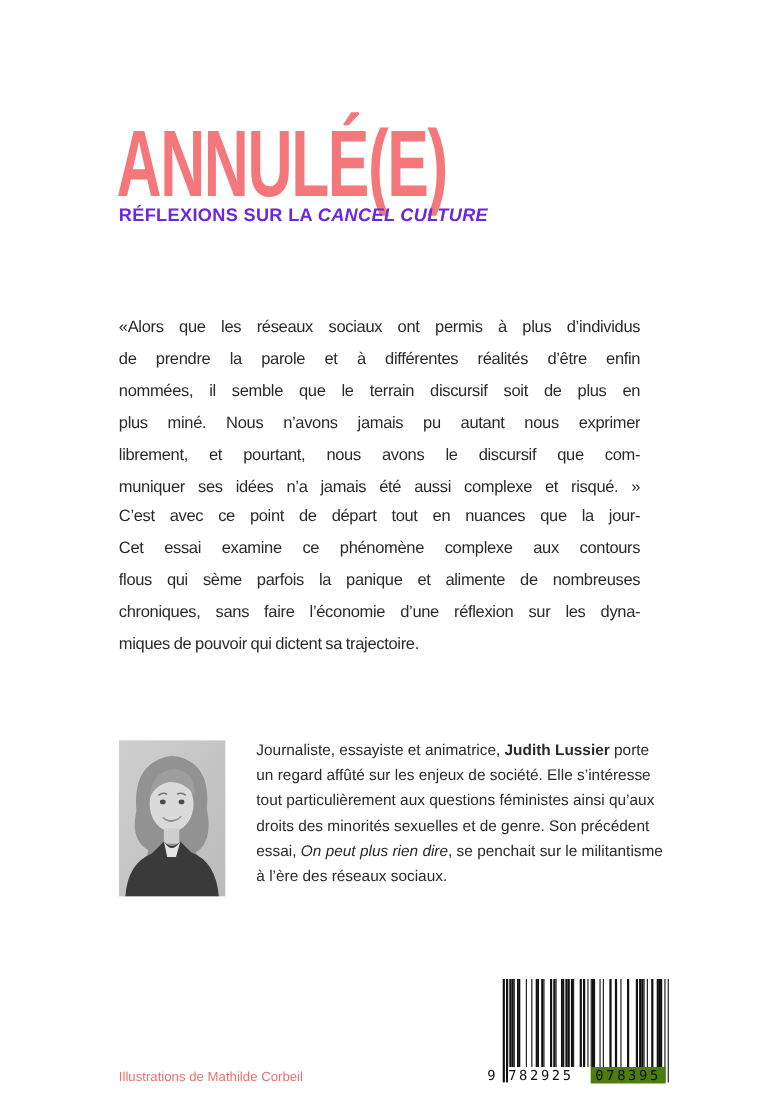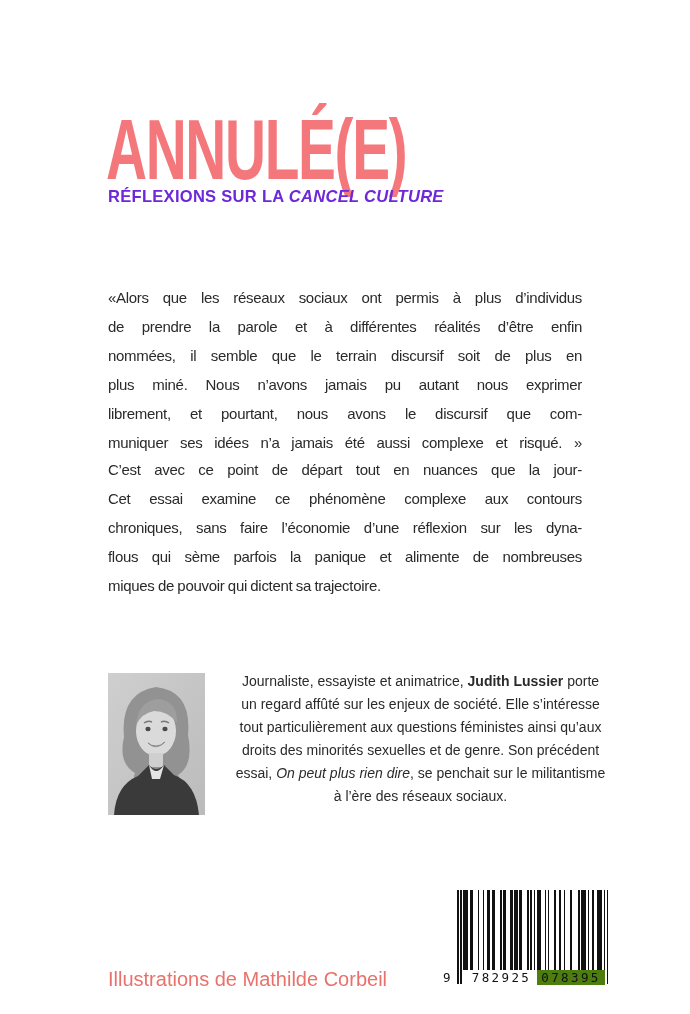--- a/index.html
+++ b/index.html
@@ -31,37 +31,37 @@
           letter-spacing:-0.3px; word-spacing:-0.5px; color:#2b2a2a; }
   .quote    { top:255px; }
   .synopsis { top:427px; }
   .jline { text-align:justify; text-align-last:justify; max-height:29px; overflow:hidden; }
   .jline.ragged { text-align-last:left; }
   .i { font-style:italic; }
   .b { font-weight:700; }
 
   
   .photo { left:108px; top:645px; width:97px; height:142px; display:block; }
-  .bio { left:233px; top:642px; width:375px; font-size:14px; line-height:23px; color:#2b2a2a;text-align:center; }
-
-  
-  .credit { left:108px; top:941px; font-size:20px; color:var(--credit,#e9716b); line-height:20px; }
+  .bio { left:233px; top:642px; width:375px; font-size:14px; line-height:23px; color:#2b2a2a; }
+
+  
+  .credit { left:108px; top:941px; font-size:12px; color:var(--credit,#e9716b); line-height:20px; }
 
   
   .barcode { left:443px; top:862px; width:171px; height:95px; }
   .bars { position:absolute; left:14px; top:0; display:flex; align-items:flex-start; }
   .module { flex:0 0 1.6px; width:1.6px; height:80px; background:transparent; }
   .module.on { background:#111111; }
   .module.on.guard { height:94px; }
   .bc-digits span {
     position:absolute; top:80px; height:15px; line-height:15px;
     font-family:"DejaVu Sans Mono", monospace; font-size:12.5px; color:#111;
   }
   .bc-first { left:0; }
-  .bc-left  { left:19px; width:79px; text-align:center; background:#fff; letter-spacing:2.4px; }
+  .bc-left  { left:19px; width:79px; text-align:left; background:#fff; letter-spacing:2.4px; }
   .bc-right { left:94px; width:68px; text-align:center; background:#4d7c0f; letter-spacing:2.4px; }
 </style>
 </head>
 <body>
 
 <div class="page">
 
   <div class="abs title">ANNULÉ(E)</div>
 
   <div class="abs subtitle">
@@ -73,22 +73,22 @@
     <div class="jline">de prendre la parole et à différentes réalités d’être enfin</div>
     <div class="jline">nommées, il semble que le terrain discursif soit de plus en</div>
     <div class="jline">plus miné. Nous n’avons jamais pu autant nous exprimer</div>
     <div class="jline">librement, et pourtant, nous avons le discursif que com-</div>
     <div class="jline">muniquer ses idées n’a jamais été aussi complexe et risqué. »</div>
   </div>
 
   <div class="abs para synopsis">
     <div class="jline">C’est avec ce point de départ tout en nuances que la jour-</div>
     <div class="jline">Cet essai examine ce phénomène complexe aux contours</div>
+    <div class="jline">flous qui sème parfois la panique et alimente de nombreuses</div>
     <div class="jline">chroniques, sans faire l’économie d’une réflexion sur les dyna-</div>
-    <div class="jline">flous qui sème parfois la panique et alimente de nombreuses</div>
     <div class="jline ragged">miques de pouvoir qui dictent sa trajectoire.</div>
   </div>
 
   <svg class="abs photo" viewBox="0 0 97 142" xmlns="http://www.w3.org/2000/svg">
     <rect x="0" y="0" width="97" height="142" fill="#c6c6c6"></rect>
     <rect x="0" y="0" width="97" height="142" fill="url(#g)" opacity="0.5"></rect>
     <defs>
       <linearGradient id="g" x1="0" y1="0" x2="1" y2="1">
         <stop offset="0" stop-color="#d8d8d8"></stop>
           <stop offset="1" stop-color="#b0b0b0"></stop>

